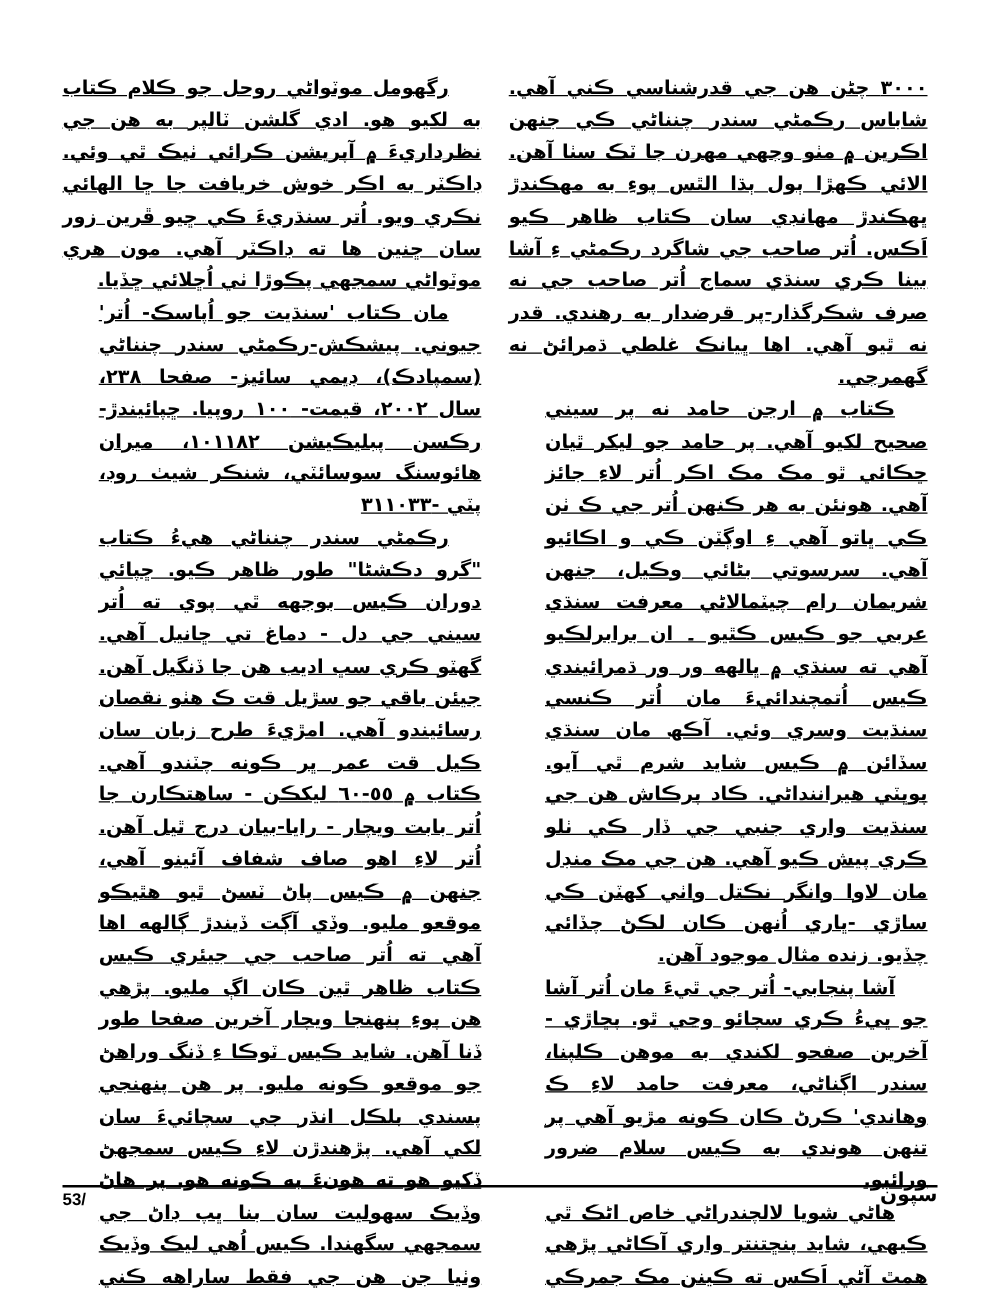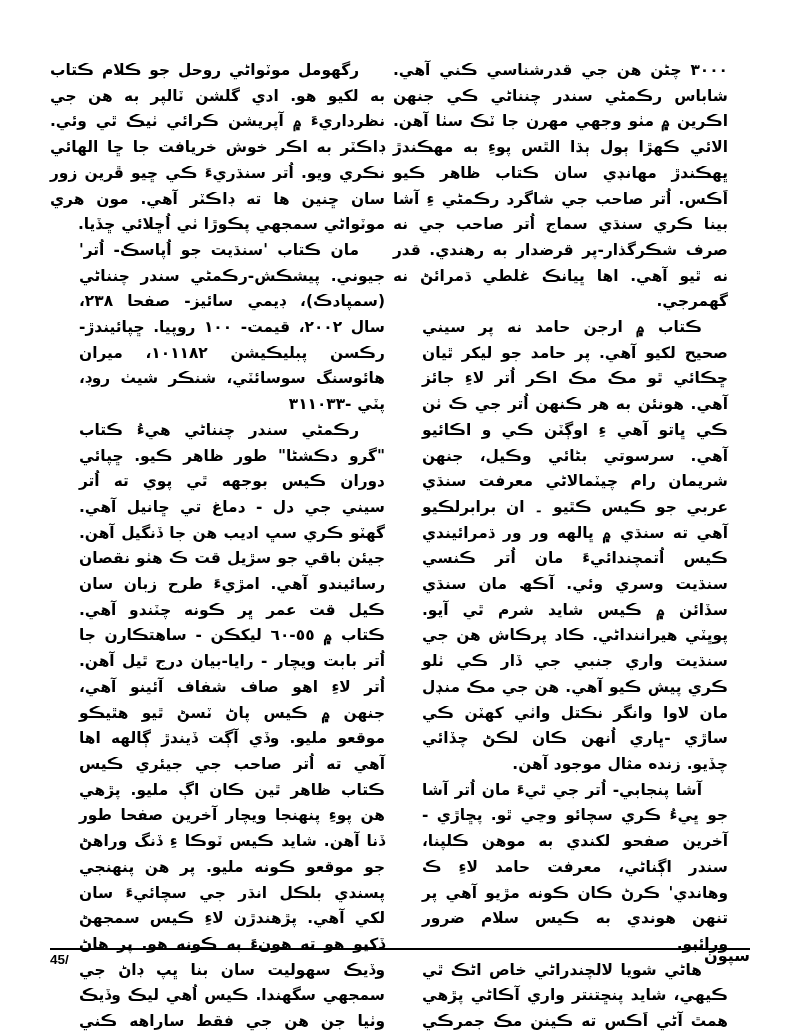--- a/index.html
+++ b/index.html
@@ -25,22 +25,23 @@
 
   
   .columns {
     position: absolute;
     top: 58px;
     left: 50px;
     right: 50px;
     height: 872px;
     display: flex;
     flex-direction: row-reverse;   
-    gap: 8px;
+    gap: 22px;
     align-items: flex-start;
+    text-decoration: underline;
   }
 
   .column {
     width: 335px;
     flex: 0 0 335px;
     direction: rtl;
     text-align: justify;
     text-align-last: auto;
   }
 
@@ -113,17 +114,17 @@
       <p class="para indent">ڪتاب ۾ ارجن حامد نه پر سيني صحيح لکيو آهي. پر حامد جو ليکر ٿيان ڇڪائي ٿو مڪ مڪ اڪر اُتر لاءِ جائز آهي. هونئن به هر ڪنهن اُتر جي ڪ ٺن ڪي ڀاتو آهي ءِ اوڳٽن ڪي و اڪائيو آهي. سرسوتي بڻائي وڪيل، جنهن شريمان رام چيٽمالاڻي معرفت سنڌي عربي جو ڪيس ڪٿيو ۔ ان برابرلڪيو آهي ته سنڌي ۾ ڀالهه ور ور ڌمرائيندي ڪيس اُتمچندائيءَ مان اُتر ڪنسي سنڌيت وسري وئي. آڪھ مان سنڌي سڏائن ۾ ڪيس شايد شرم ٿي آيو. پوڀٽي هيراننداڻي. ڪاد پرڪاش هن جي سنڌيت واري جنبي جي ڏار ڪي ٺلو ڪري پيش ڪيو آهي. هن جي مڪ منڊل مان لاوا وانگر نڪتل واٺي کهٽن ڪي ساڙي -ڀاري اُنهن ڪان لڪڻ چڏائي چڏيو. زنده مثال موجود آهن.</p>
       <p class="para indent">آشا پنجابي- اُتر جي ٿيءَ مان اُتر آشا جو ڀيءُ ڪري سچائو وڃي ٿو. پڇاڙي - آخرين صفحو لکندي به موهن ڪلپنا، سندر اڳناڻي، معرفت حامد لاءِ ڪ وهاندي' ڪرڻ ڪان ڪونه مڙيو آهي پر تنهن هوندي به ڪيس سلام ضرور ورائبو.</p>
       <p class="para indent">هاڻي شويا لالچندراڻي خاص اڻڪ ٿي ڪيهي، شايد پنڇتنتر واري آڪاڻي پڙھي همٿ آڻي اَڪس ته ڪينن مڪ جمرڪي اڪاهه سمنڊ ڪي سڪائڻ جو ڀرن ڪري اُڳتي وٺي سوپ حاصل ڪري ٿي ءِ سمنڊ لوڙهي ويل سندس ڀڇا موٽاڻي ڏئي ٿو. شويا ڪي نمسڪار.</p>
 
     </div>
 
   </div>
 
   <div class="footer">
     <div class="footer-rule"></div>
-    <div class="footer-pageno">45/</div>
+    <div class="footer-pageno">53/</div>
     <div class="footer-journal">سپون</div>
   </div>
 
 </div>
 
 </body></html>

